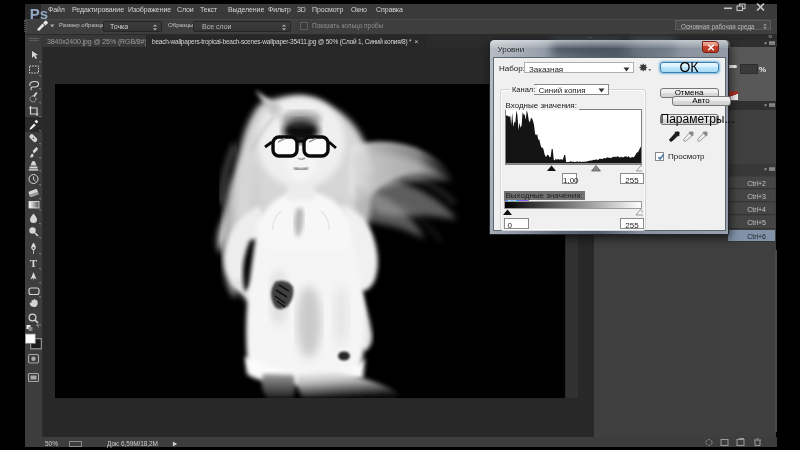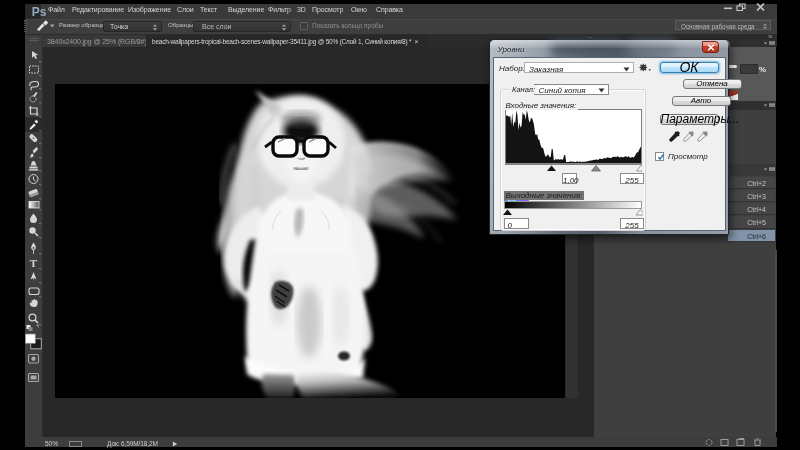--- a/index.html
+++ b/index.html
@@ -13,21 +13,21 @@
 
   <div class="abs" id="menubar" style="left:25px;top:4px;width:752px;height:15px;background:#3a3a3a;"></div>
   <div class="abs" id="optbar" style="left:25px;top:19px;width:752px;height:16px;background:#3e3e3e;border-top:1px solid #474747;border-bottom:1px solid #2b2b2b;"></div>
   <div class="abs" id="tabbar" style="left:41px;top:35px;width:736px;height:12px;background:#2b2b2b;"></div>
   <div class="abs" id="toolbar" style="left:25px;top:35px;width:18px;height:402px;background:#3d3d3d;border-right:1px solid #2e2e2e;"></div>
   <div class="abs" id="pasteboard" style="left:43px;top:47px;width:551px;height:390px;background:#282828;"></div>
   <div class="abs" id="dock" style="left:594px;top:40px;width:182px;height:397px;background:#3f3f3f;"></div>
   <div class="abs" id="statusbar" style="left:25px;top:437px;width:752px;height:10px;background:#3d3d3d;"></div>
 
   <div class="abs" style="left:25px;top:4px;width:16px;height:15px;background:#282828;"></div>
-  <div class="lbl" style="left:25px;top:5px;width:28px;text-align:center;font-size:12px;font-weight:bold;color:#93a9c4;">Ps</div>
+  <div class="lbl" style="left:25px;top:5px;width:28px;text-align:center;font-size:15px;font-weight:bold;color:#93a9c4;">Ps</div>
   <div id="menus" style="position:absolute;top:6px;left:0;font-size:7px;letter-spacing:-0.1px;color:#d4d4d4;">
     <span class="lbl" style="left:48px;">Файл</span>
     <span class="lbl" style="left:72px;">Редактирование</span>
     <span class="lbl" style="left:128px;">Изображение</span>
     <span class="lbl" style="left:177px;">Слои</span>
     <span class="lbl" style="left:200px;">Текст</span>
     <span class="lbl" style="left:228px;">Выделение</span>
     <span class="lbl" style="left:268px;">Фильтр</span>
     <span class="lbl" style="left:297px;">3D</span>
     <span class="lbl" style="left:312px;">Просмотр</span>
@@ -287,21 +287,21 @@
       <path d="M1 0.5 L6 3.5 L1 6.5 Z" fill="#cfcfcf"></path>
     </svg>
   <svg class="abs" style="left:704px;top:438px;" width="64" height="9" viewBox="0 0 64 9">
     <circle cx="5" cy="4.5" r="3" fill="none" stroke="#9b9b9b" stroke-width="1" stroke-dasharray="2 1.2"></circle>
     <rect x="17" y="1.5" width="7" height="6" fill="none" stroke="#9b9b9b" stroke-width="1"></rect>
     <rect x="33" y="1.5" width="7" height="6" fill="none" stroke="#9b9b9b" stroke-width="1"></rect>
       <path d="M33 1.5 l3-1.5 l4 0 l0 1.5 z" fill="#9b9b9b"></path>
     <path d="M50 2 h7 M51 2 v5.5 h5 v-5.5 M52.5 0.8 h2" stroke="#9b9b9b" stroke-width="1" fill="none"></path>
   </svg>
 
-  <div class="abs" style="left:488.5px;top:38.5px;width:240px;height:196px;border-radius:5px 5px 0 0;border:1px solid #1e242b;box-shadow:2px 4px 9px rgba(0,0,0,0.55);background:linear-gradient(100deg,#b7bdc4 0%,#9aa3ad 18%,#626c78 38%,#55606c 52%,#8a939e 70%,#98a1ab 100%);font-style:italic;">
+  <div class="abs" style="left:488.5px;top:38.5px;width:240px;height:196px;border-radius:5px 5px 0 0;border:1px solid #1e242b;box-shadow:2px 4px 9px rgba(0,0,0,0.55);background:linear-gradient(100deg,#b7bdc4 0%,#9aa3ad 18%,#626c78 38%,#55606c 52%,#8a939e 70%,#98a1ab 100%);">
   <div class="abs" style="left:62px;top:0;width:70px;height:17px;background:#47525f;filter:blur(5px);opacity:.85;"></div>
   <div class="abs" style="left:140px;top:0;width:45px;height:17px;background:#6e7986;filter:blur(5px);opacity:.7;"></div>
   <div class="abs" style="left:0;top:0;width:240px;height:8px;background:linear-gradient(rgba(255,255,255,0.5),rgba(255,255,255,0.08));border-radius:5px 5px 0 0;"></div>
   <div class="lbl" style="left:8px;top:5px;font-size:8px;color:#10151a;text-shadow:0 0 2px rgba(255,255,255,.8);">Уровни</div>
   <div class="abs" style="left:212px;top:1px;width:17px;height:12px;border-radius:0 4px 3px 3px;background:linear-gradient(#f0b0a0,#e08570 40%,#c8402a 45%,#b03a24);border:1px solid #7e2013;">
         <svg style="position:absolute;left:4.5px;top:2.5px" width="8" height="7" viewBox="0 0 8 7">
           <path d="M1.2 0.8 L6.8 6.2 M6.8 0.8 L1.2 6.2" stroke="#fff" stroke-width="1.5"></path>
         </svg>
       </div>
   <div class="abs" style="left:3.5px;top:17px;width:233px;height:174px;background:#f0f0f0;border:1px solid #5c6670;">
@@ -319,21 +319,21 @@
             <line x1="5" y1="0.5" x2="5" y2="9.5"></line>
             <line x1="0.5" y1="5" x2="9.5" y2="5"></line>
             <line x1="1.8" y1="1.8" x2="8.2" y2="8.2"></line>
             <line x1="8.2" y1="1.8" x2="1.8" y2="8.2"></line>
           </g>
           <path d="M11 7 l3 0 l-1.5 2 z" fill="#3a3a3a"></path>
         </svg>
 <div class="abs" style="left:165.5px;top:4.5px;width:59px;height:11px;background:linear-gradient(#eaf6fd,#d9f0fc 45%,#bee6fd 46%,#a7d9f5);border:1px solid #3c7fb1;border-radius:3px;box-shadow:0 0 2px 1px #7ab8e0;">
           <div style="position:absolute;left:0;top:48%;width:100%;transform:translateY(-50%);text-align:center;font-size:14px;color:#000;line-height:8px;">ОК</div>
         </div>
-<div class="abs" style="left:165.5px;top:21px;width:59px;height:10.5px;background:linear-gradient(#f2f2f2,#ebebeb 45%,#dddddd 46%,#cfcfcf);border:1px solid #787878;border-radius:3px;margin-left:23px;">
+<div class="abs" style="left:165.5px;top:30px;width:59px;height:10.5px;background:linear-gradient(#f2f2f2,#ebebeb 45%,#dddddd 46%,#cfcfcf);border:1px solid #787878;border-radius:3px;">
           <div style="position:absolute;left:0;top:48%;width:100%;transform:translateY(-50%);text-align:center;font-size:8px;color:#000;line-height:8px;">Отмена</div>
         </div>
 <div class="abs" style="left:165.5px;top:38px;width:59px;height:10.5px;background:linear-gradient(#f2f2f2,#ebebeb 45%,#dddddd 46%,#cfcfcf);border:1px solid #787878;border-radius:3px;margin-left:12px;">
           <div style="position:absolute;left:0;top:48%;width:100%;transform:translateY(-50%);text-align:center;font-size:8px;color:#000;line-height:8px;">Авто</div>
         </div>
 <div class="abs" style="left:165.5px;top:56px;width:59px;height:11px;background:linear-gradient(#f2f2f2,#ebebeb 45%,#dddddd 46%,#cfcfcf);border:1px solid #787878;border-radius:3px;">
           <div style="position:absolute;left:0;top:48%;width:100%;transform:translateY(-50%);text-align:center;font-size:12px;color:#000;line-height:8px;">Параметры...</div>
         </div>
 <svg class="abs" style="left:170px;top:68px" width="50" height="22" viewBox="0 0 50 22">
           <g transform="translate(10,11) rotate(45)">

